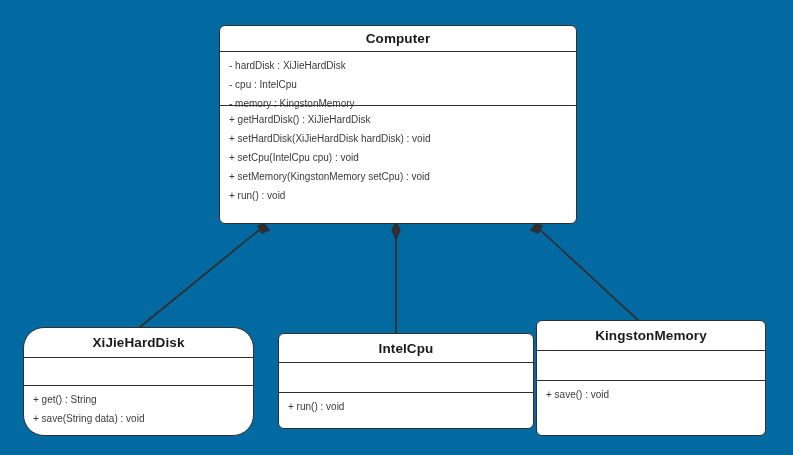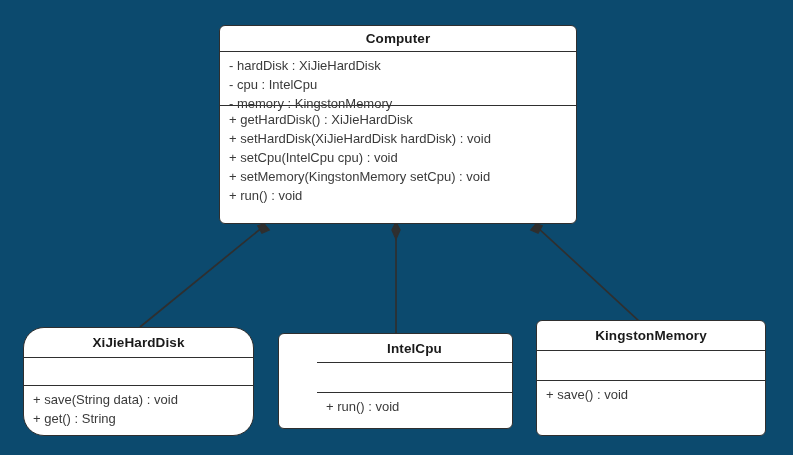--- a/index.html
+++ b/index.html
@@ -4,21 +4,21 @@
 <style>
   html, body {
     margin: 0;
     padding: 0;
     background: #ffffff;
   }
   #canvas {
     position: relative;
     width: 793px;
     height: 455px;
-    background: #0c4a6e;
+    background: #0369a1;
     font-family: "Liberation Sans", sans-serif;
     overflow: hidden;
   }
   #edges {
     position: absolute;
     left: 0;
     top: 0;
     width: 793px;
     height: 455px;
   }
@@ -40,21 +40,21 @@
     display: flex;
     align-items: center;
     justify-content: center;
   }
   .compartment {
     box-sizing: border-box;
     border-top: 1.6px solid #2f2f2f;
     padding: 4px 7px 4px 9px;
   }
   .member {
-    font-size: 13px;
+    font-size: 10px;
     line-height: 19px;
     color: #3a3a3a;
     white-space: nowrap;
   }
   .compartment.empty {
     padding: 0;
   }
 
   
   #cls-computer { left: 219px; top: 25px; width: 358px; height: 199px; }
@@ -62,21 +62,21 @@
   #cls-computer .attrs { height: 54px; }
   #cls-computer .ops { height: 117px; }
 
   
   #cls-xijieharddisk { left: 23px; top: 327px; width: 231px; height: 109px; border-radius: 21px; }
   #cls-xijieharddisk .class-title { height: 29px; }
   #cls-xijieharddisk .attrs { height: 28px; }
   #cls-xijieharddisk .ops { height: 50px; }
 
   
-  #cls-intelcpu { left: 278px; top: 333px; width: 235px; height: 96px; padding-left: 38px; }
+  #cls-intelcpu { left: 278px; top: 333px; width: 256px; height: 96px; }
   #cls-intelcpu .class-title { height: 28px; }
   #cls-intelcpu .attrs { height: 30px; }
   #cls-intelcpu .ops { height: 36px; }
 
   
   #cls-kingstonmemory { left: 536px; top: 320px; width: 230px; height: 116px; }
   #cls-kingstonmemory .class-title { height: 29px; }
   #cls-kingstonmemory .attrs { height: 30px; }
   #cls-kingstonmemory .ops { height: 37px; }
 </style>
@@ -110,22 +110,22 @@
       <div class="member">+ setCpu(IntelCpu cpu) : void</div>
       <div class="member">+ setMemory(KingstonMemory setCpu) : void</div>
       <div class="member">+ run() : void</div>
     </div>
   </div>
 
   <div class="uml-class" id="cls-xijieharddisk">
     <div class="class-title">XiJieHardDisk</div>
     <div class="compartment attrs empty"></div>
     <div class="compartment ops">
+      <div class="member">+ get() : String</div>
       <div class="member">+ save(String data) : void</div>
-      <div class="member">+ get() : String</div>
     </div>
   </div>
 
   <div class="uml-class" id="cls-intelcpu">
     <div class="class-title">IntelCpu</div>
     <div class="compartment attrs empty"></div>
     <div class="compartment ops">
       <div class="member">+ run() : void</div>
     </div>
   </div>

